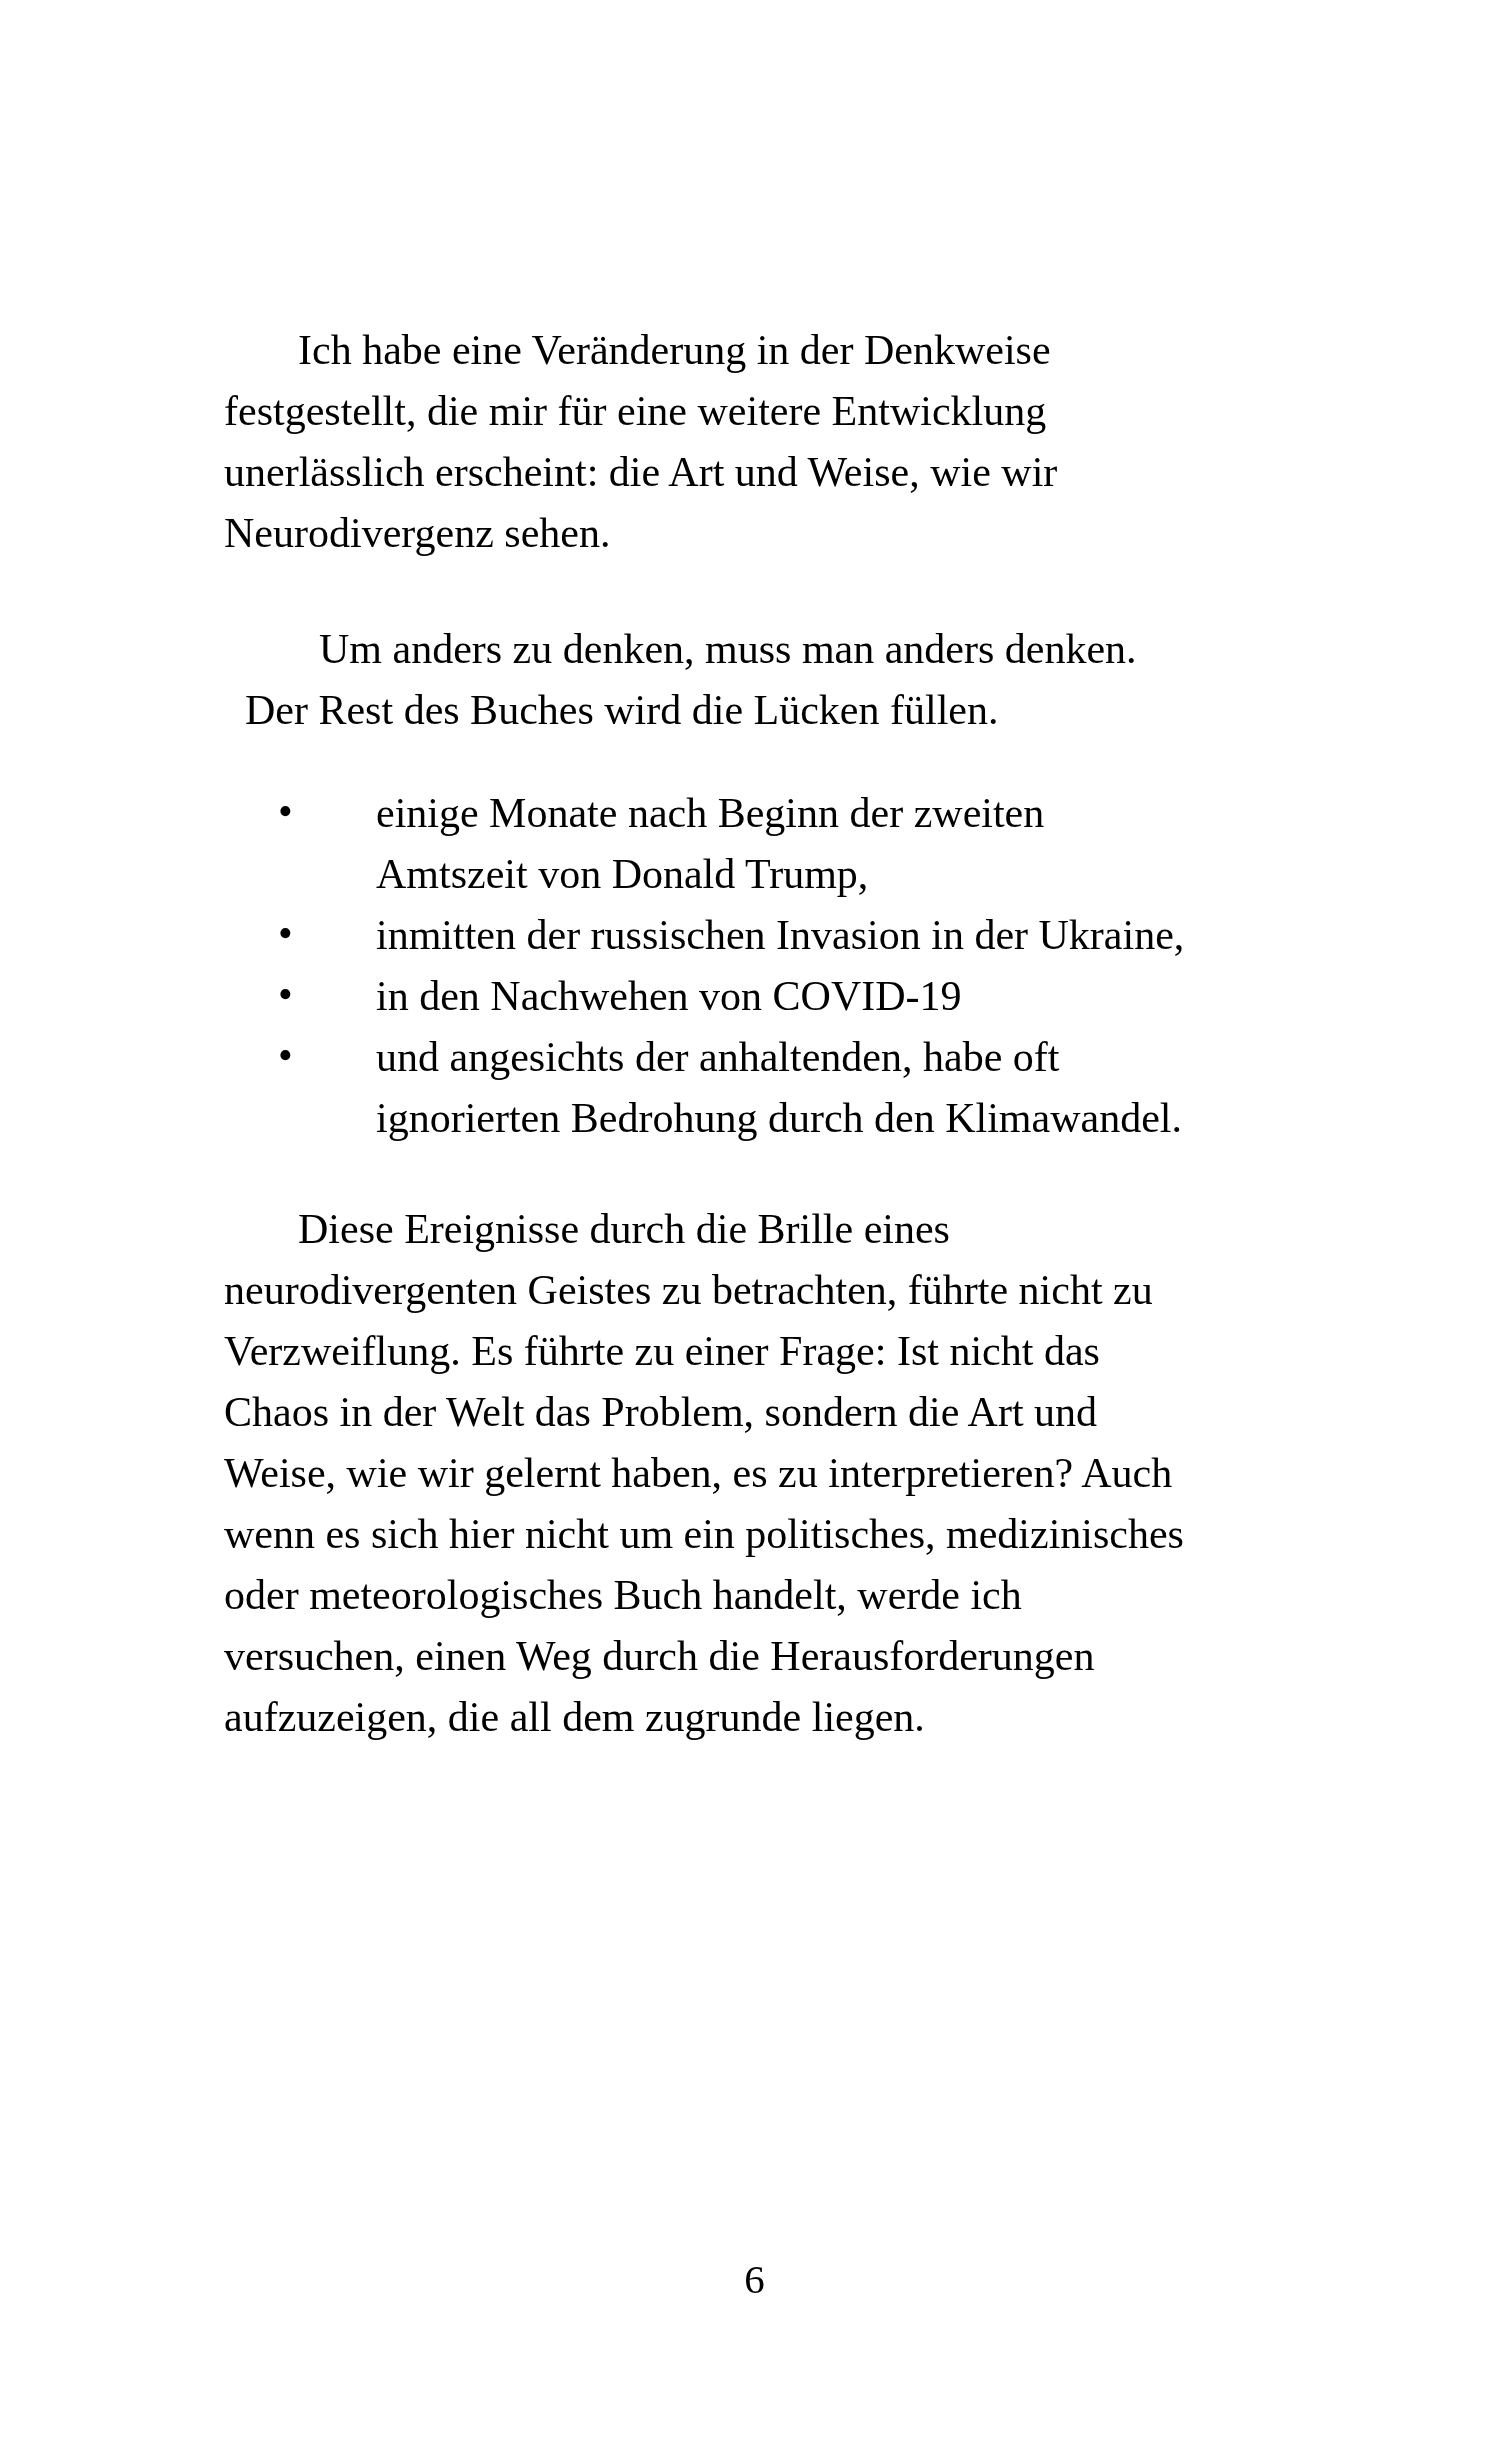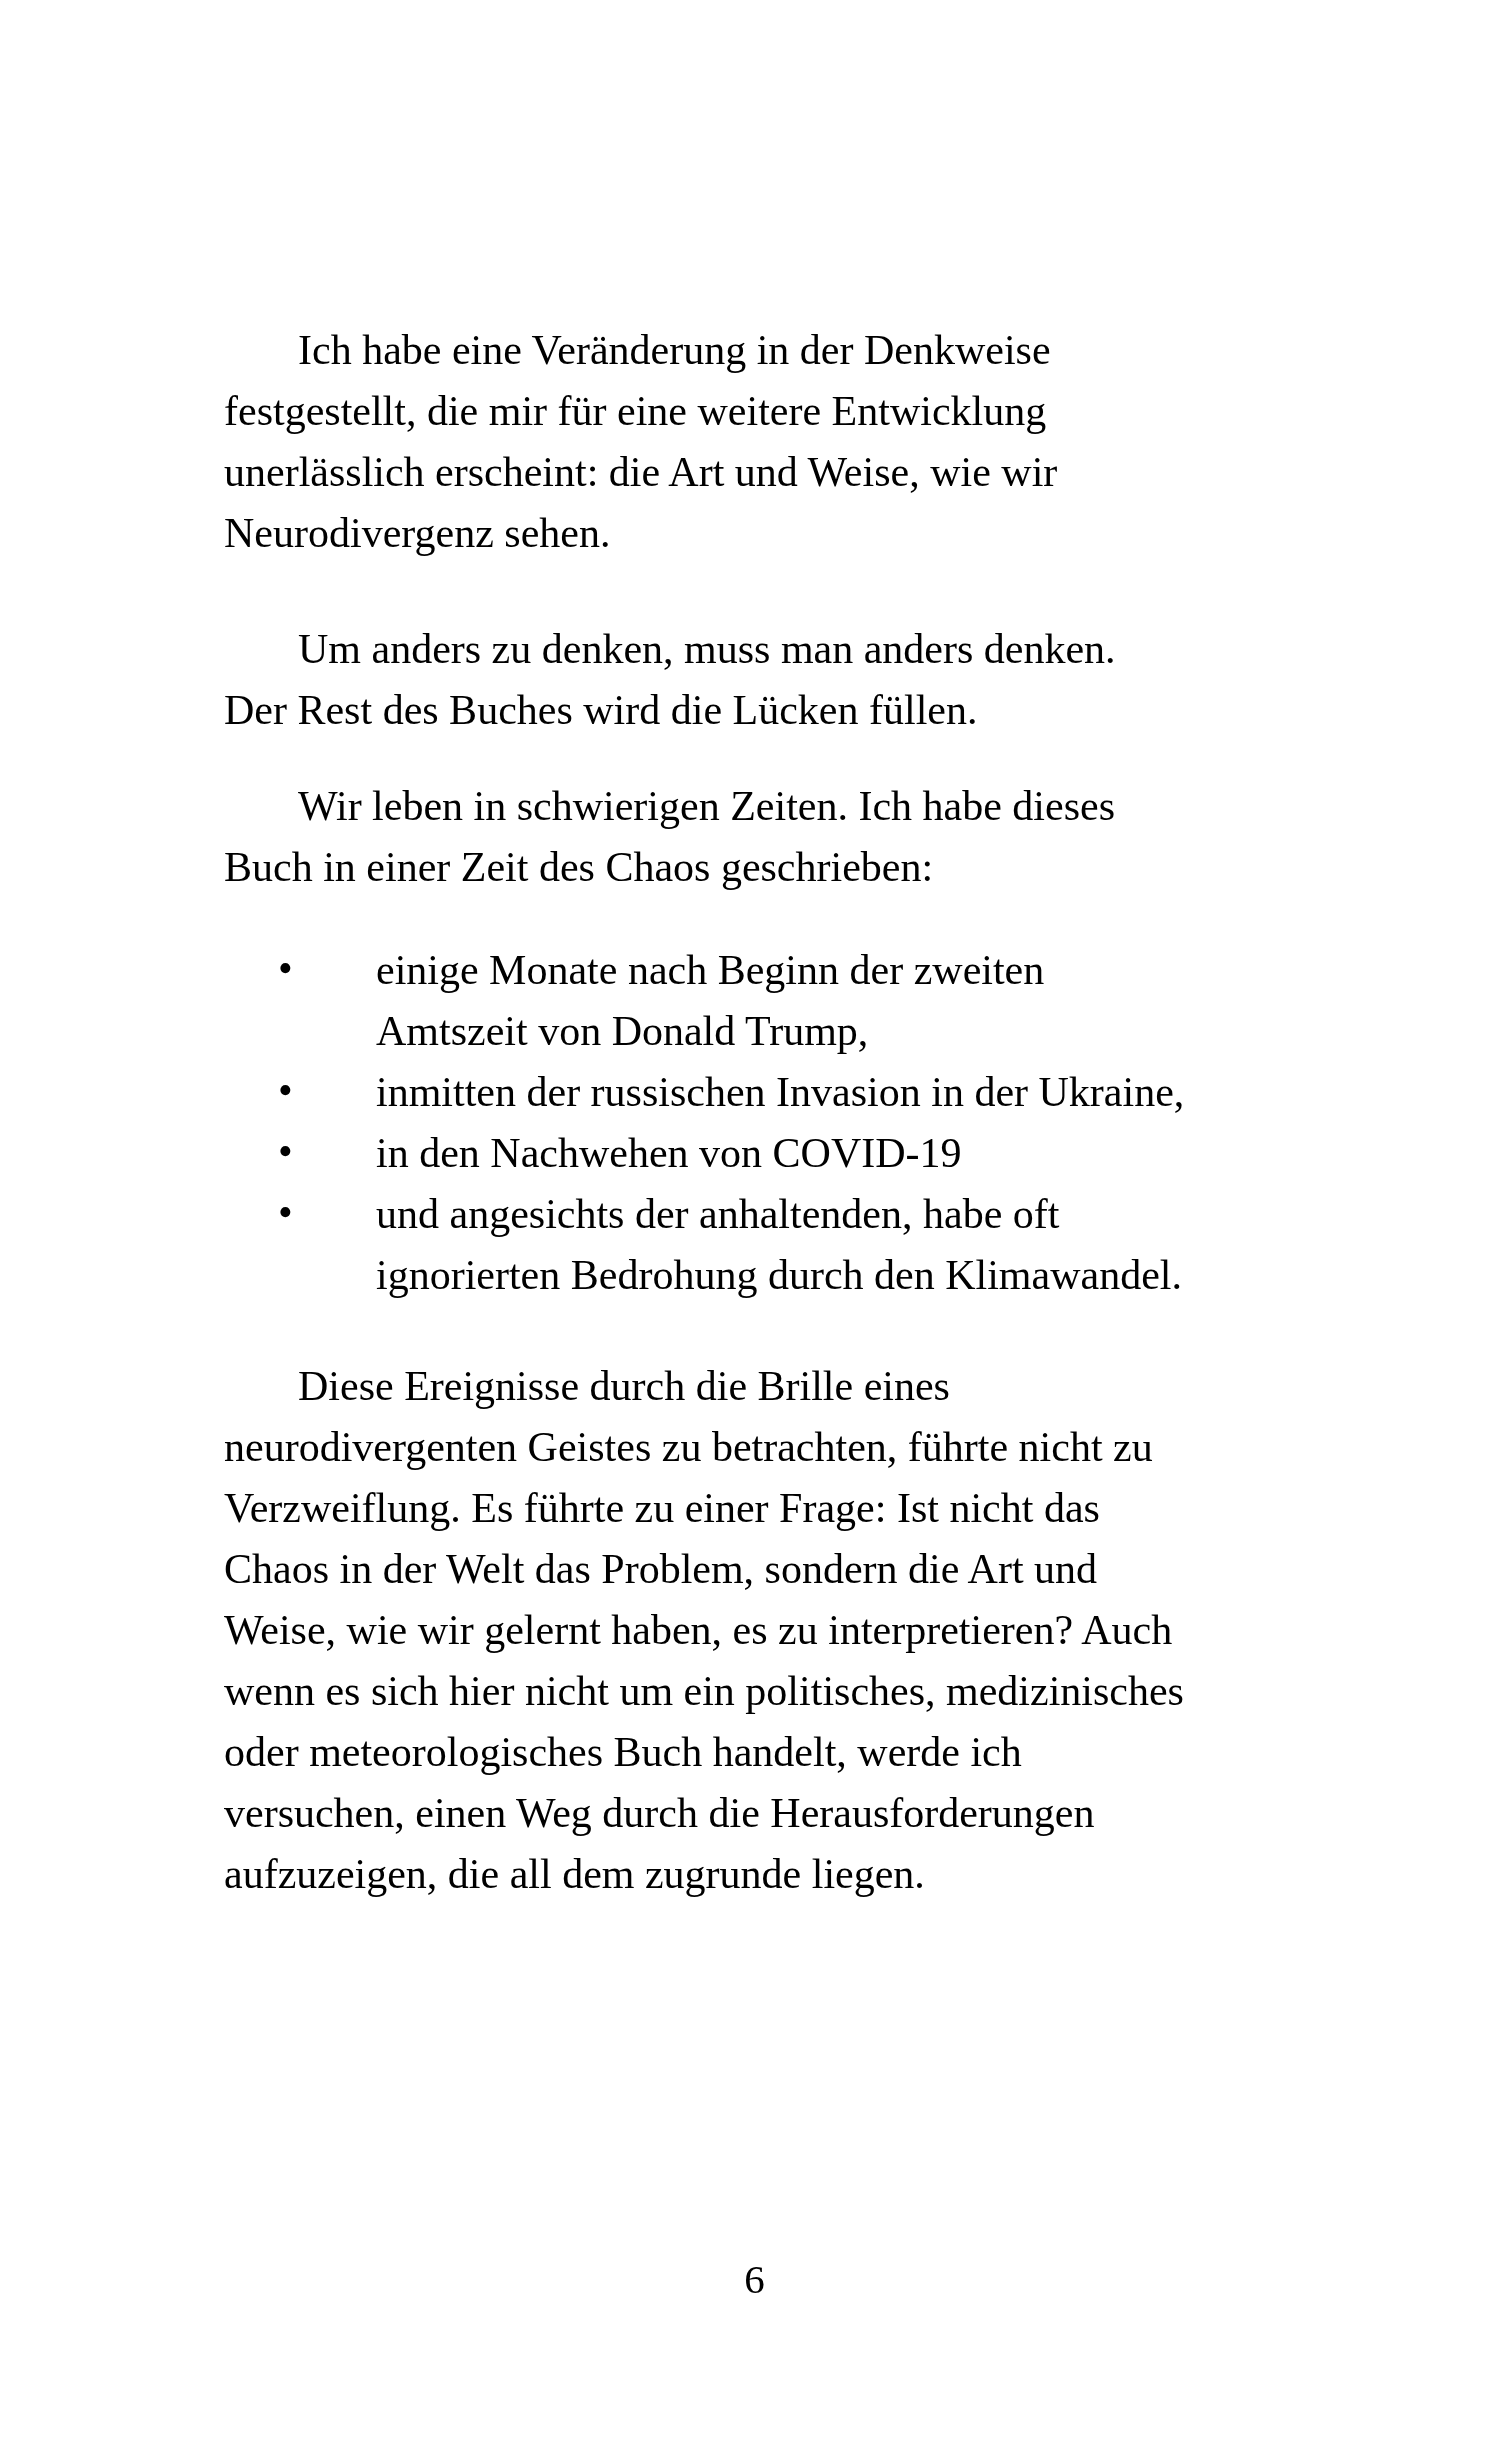--- a/index.html
+++ b/index.html
@@ -32,21 +32,21 @@
   }
   .body {
     font-size: 42px;
     line-height: 61px;
     font-weight: 400;
     margin: 0;
     white-space: pre;
   }
   .indented { text-indent: 74px; }
   .p1 { margin-top: 320px; }
-  .p2 { margin-top: 55px; }
+  .p2 { margin-top: 55px; margin-left: 21px; }
   .chapter-heading {
     font-size: 78px;
     font-weight: 400;
     line-height: 91px;
     margin: 120px 0 0 0;
   }
   .p3 { margin-top: 35px; }
   .bullet-list {
     list-style: none;
     margin: 42px 0 0 0;
@@ -79,22 +79,20 @@
 
     <p class="body indented p1">Ich habe eine Veränderung in der Denkweise
 festgestellt, die mir für eine weitere Entwicklung
 unerlässlich erscheint: die Art und Weise, wie wir
 Neurodivergenz sehen.</p>
 
     <p class="body indented p2">Um anders zu denken, muss man anders denken.
 Der Rest des Buches wird die Lücken füllen.</p>
 
 
-    <p class="body indented p3">Wir leben in schwierigen Zeiten. Ich habe dieses
-Buch in einer Zeit des Chaos geschrieben:</p>
 
     <ul class="bullet-list">
       <li>
         <span class="bullet-marker">•</span>
         <span class="body li-text">einige Monate nach Beginn der zweiten
 Amtszeit von Donald Trump,</span>
       </li>
       <li>
         <span class="bullet-marker">•</span>
         <span class="body li-text">inmitten der russischen Invasion in der Ukraine,</span>

